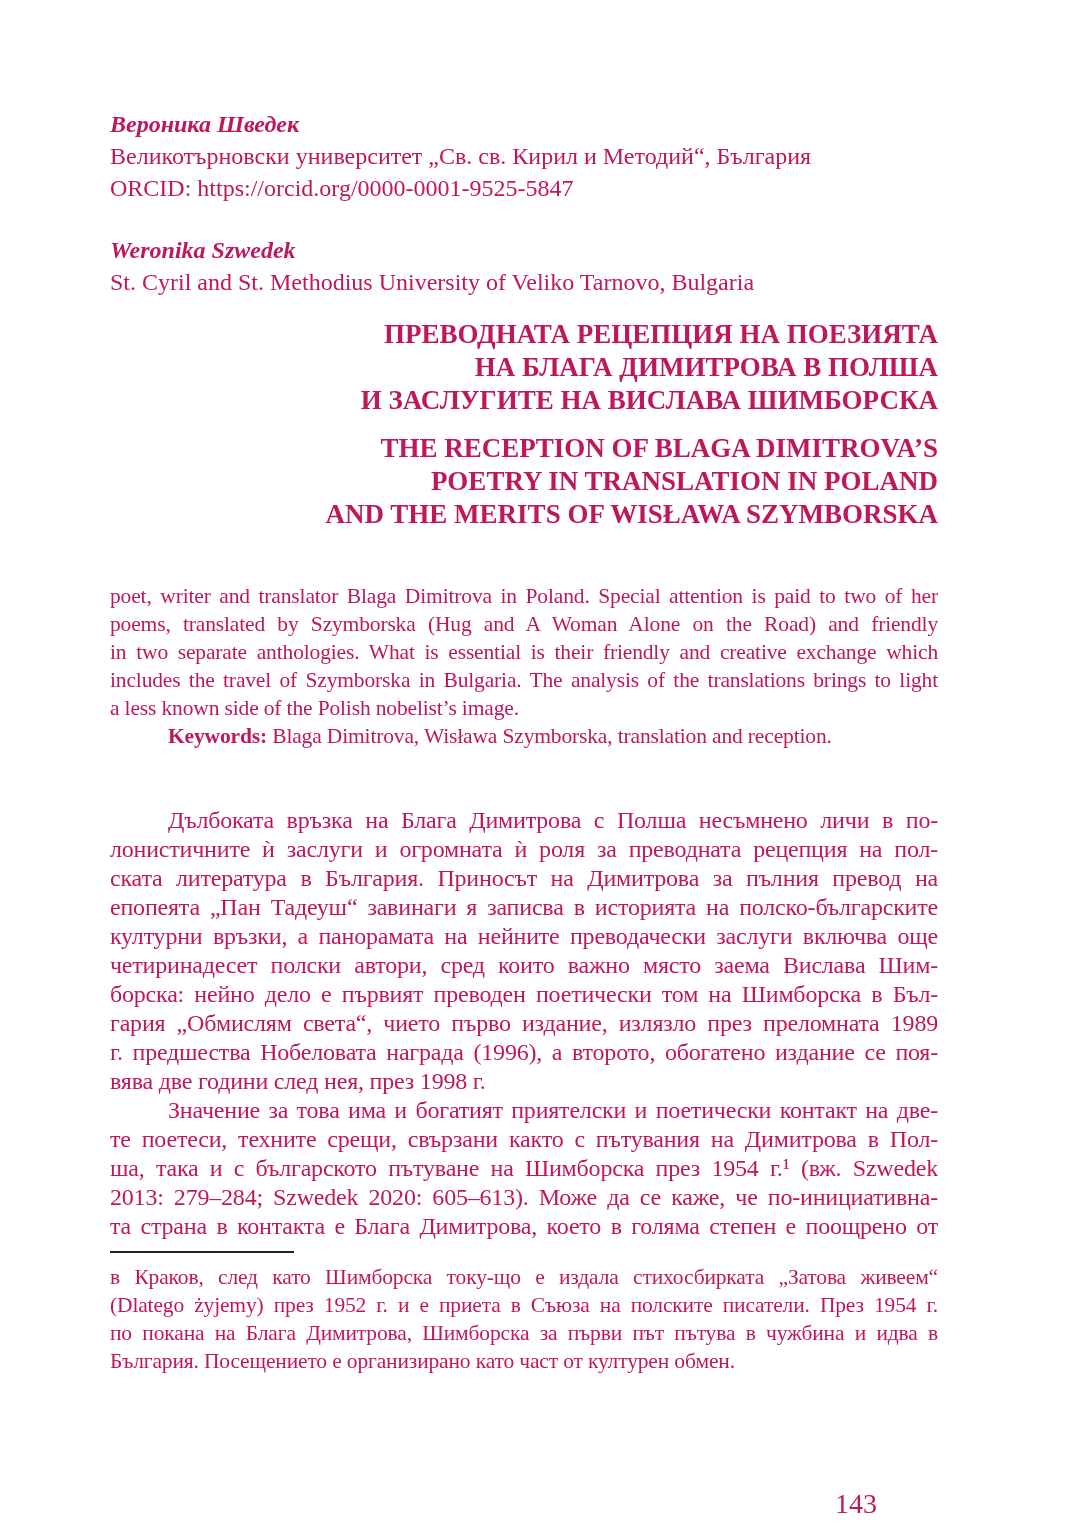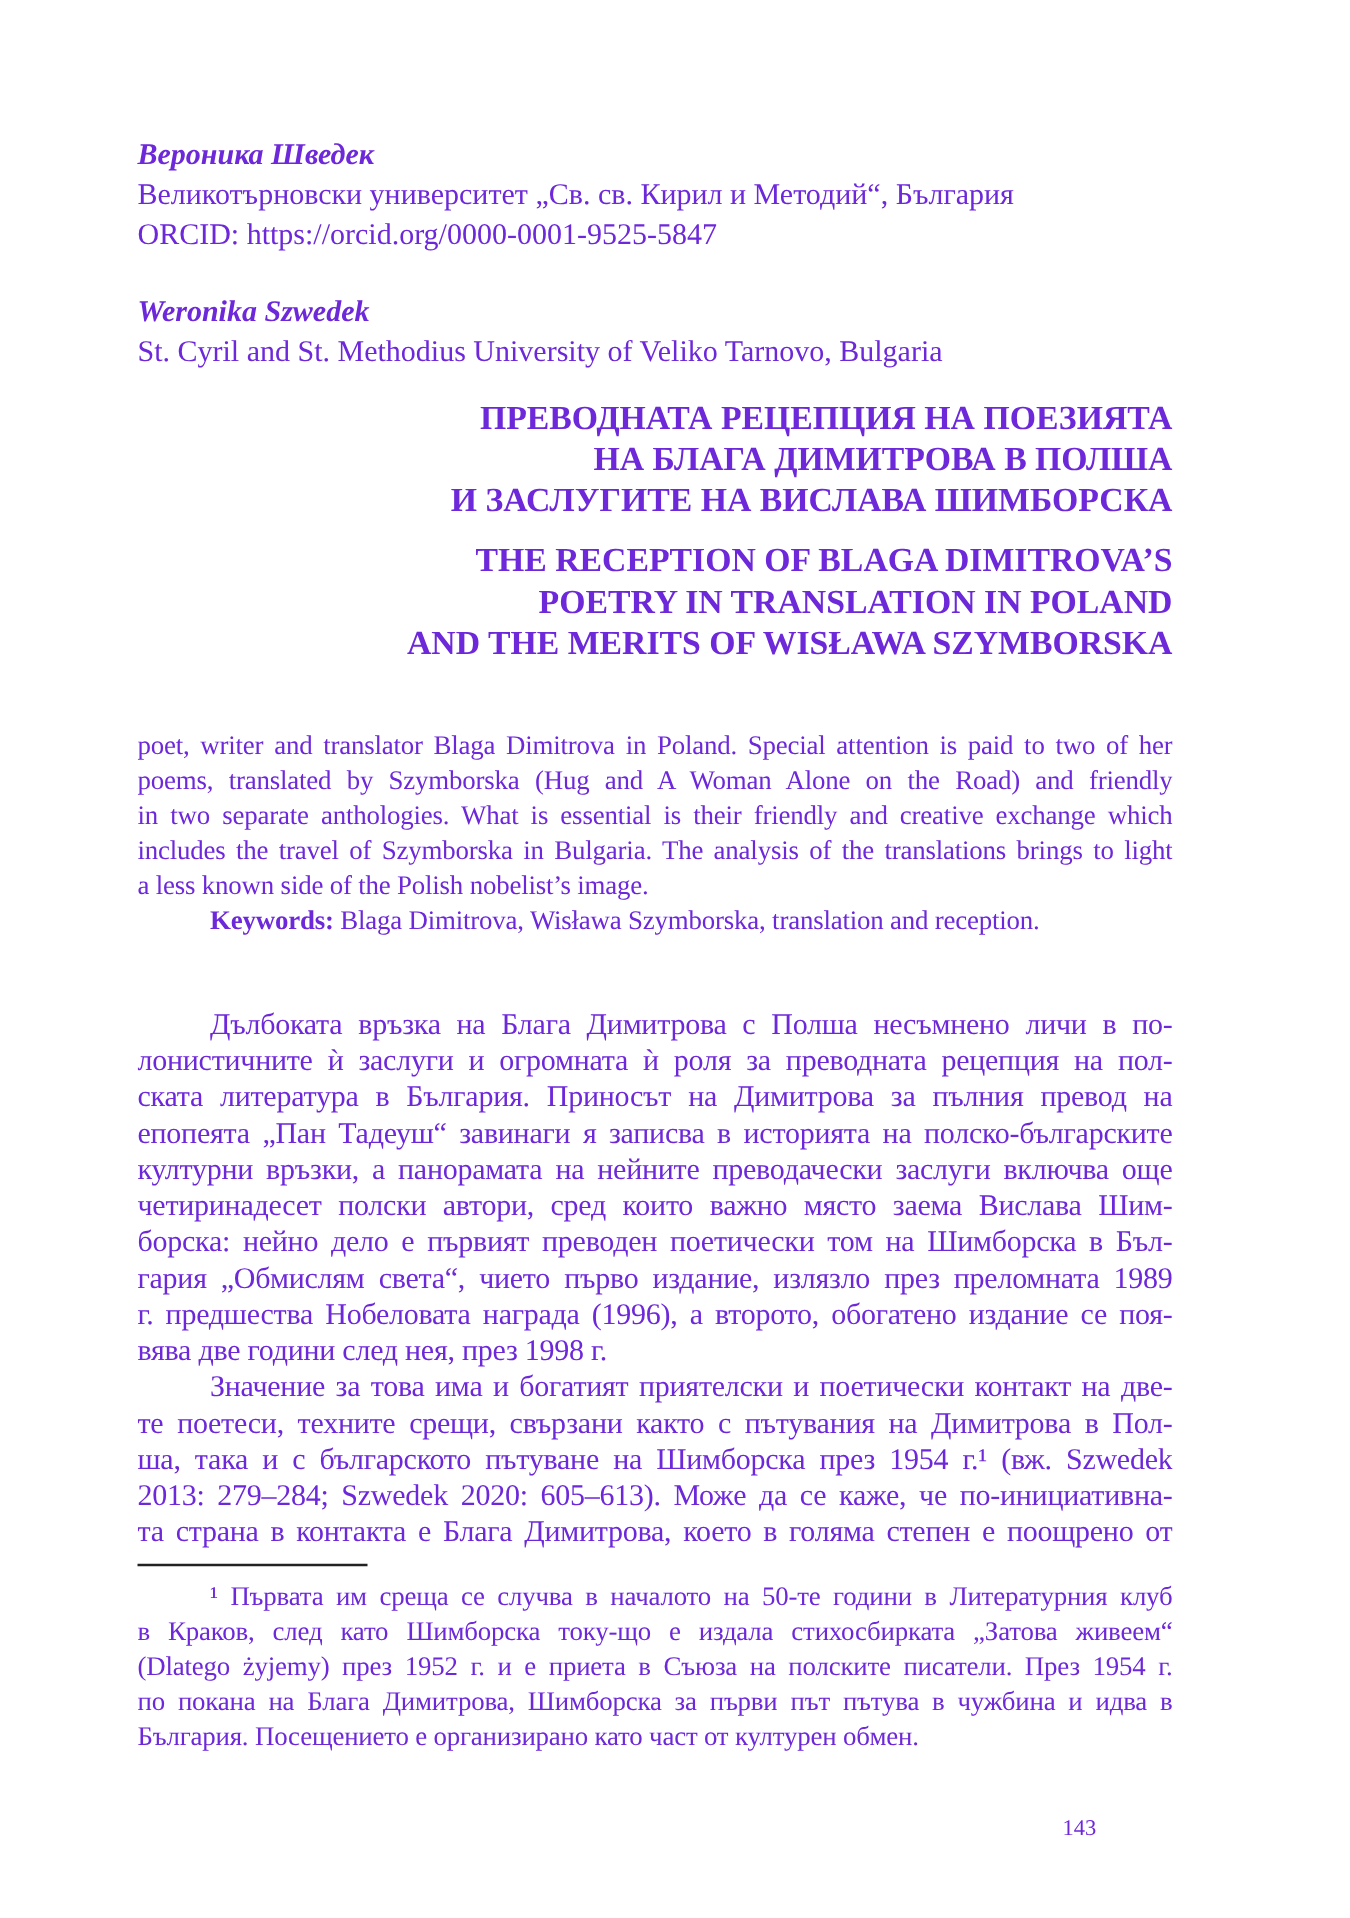--- a/index.html
+++ b/index.html
@@ -1,21 +1,21 @@
 <!DOCTYPE html>
 <html><head>
 <meta charset="utf-8">
 <style>
   html, body { margin: 0; padding: 0; }
   .page {
     position: relative;
     width: 1080px;
     height: 1534px;
     background: #ffffff;
-    color: #6d28d9;
+    color: #be185d;
     font-family: "Liberation Serif", "DejaVu Serif", serif;
     overflow: hidden;
   }
   .block { position: absolute; left: 110px; width: 828px; }
 
   
   .author-line { font-size: 24px; line-height: 32px; height: 32px; white-space: nowrap; }
   .author-name { font-weight: bold; font-style: italic; }
 
   
@@ -49,22 +49,22 @@
   .just::after { content: ""; display: inline-block; width: 100%; height: 0; }
 
   .bold-label { font-weight: bold; }
 
   .fn-sep {
     position: absolute; left: 110px; top: 1251px;
     width: 184px; height: 2px; background: #222222;
   }
 
   .page-num {
-    position: absolute; top: 1448px; right: 203px;
-    font-size: 18px; line-height: 28px;
+    position: absolute; top: 1490px; right: 203px;
+    font-size: 28px; line-height: 28px;
   }
 </style>
 </head>
 <body>
 
 <div class="page">
 
   <div class="block" style="top:108px">
     <div class="author-line author-name">Вероника Шведек</div>
     <div class="author-line">Великотърновски университет „Св. св. Кирил и Методий“, България</div>
@@ -113,21 +113,20 @@
     <div class="bline just ind">Значение за това има и богатият приятелски и поетически контакт на две-</div>
     <div class="bline just">те поетеси, техните срещи, свързани както с пътувания на Димитрова в Пол-</div>
     <div class="bline just">ша, така и с българското пътуване на Шимборска през 1954 г.¹ (вж. Szwedek</div>
     <div class="bline just">2013: 279–284; Szwedek 2020: 605–613). Може да се каже, че по-инициативна-</div>
     <div class="bline just">та страна в контакта е Блага Димитрова, което в голяма степен е поощрено от</div>
   </div>
 
   <div class="fn-sep"></div>
 
   <div class="block" style="top:1263px">
-    <div class="fline just ind">¹ Първата им среща се случва в началото на 50-те години в Литературния клуб</div>
     <div class="fline just">в Краков, след като Шимборска току-що е издала стихосбирката „Затова живеем“</div>
     <div class="fline just">(Dlatego żyjemy) през 1952 г. и е приета в Съюза на полските писатели. През 1954 г.</div>
     <div class="fline just">по покана на Блага Димитрова, Шимборска за първи път пътува в чужбина и идва в</div>
     <div class="fline">България. Посещението е организирано като част от културен обмен.</div>
   </div>
 
   <div class="page-num">143</div>
 
 </div>
 

